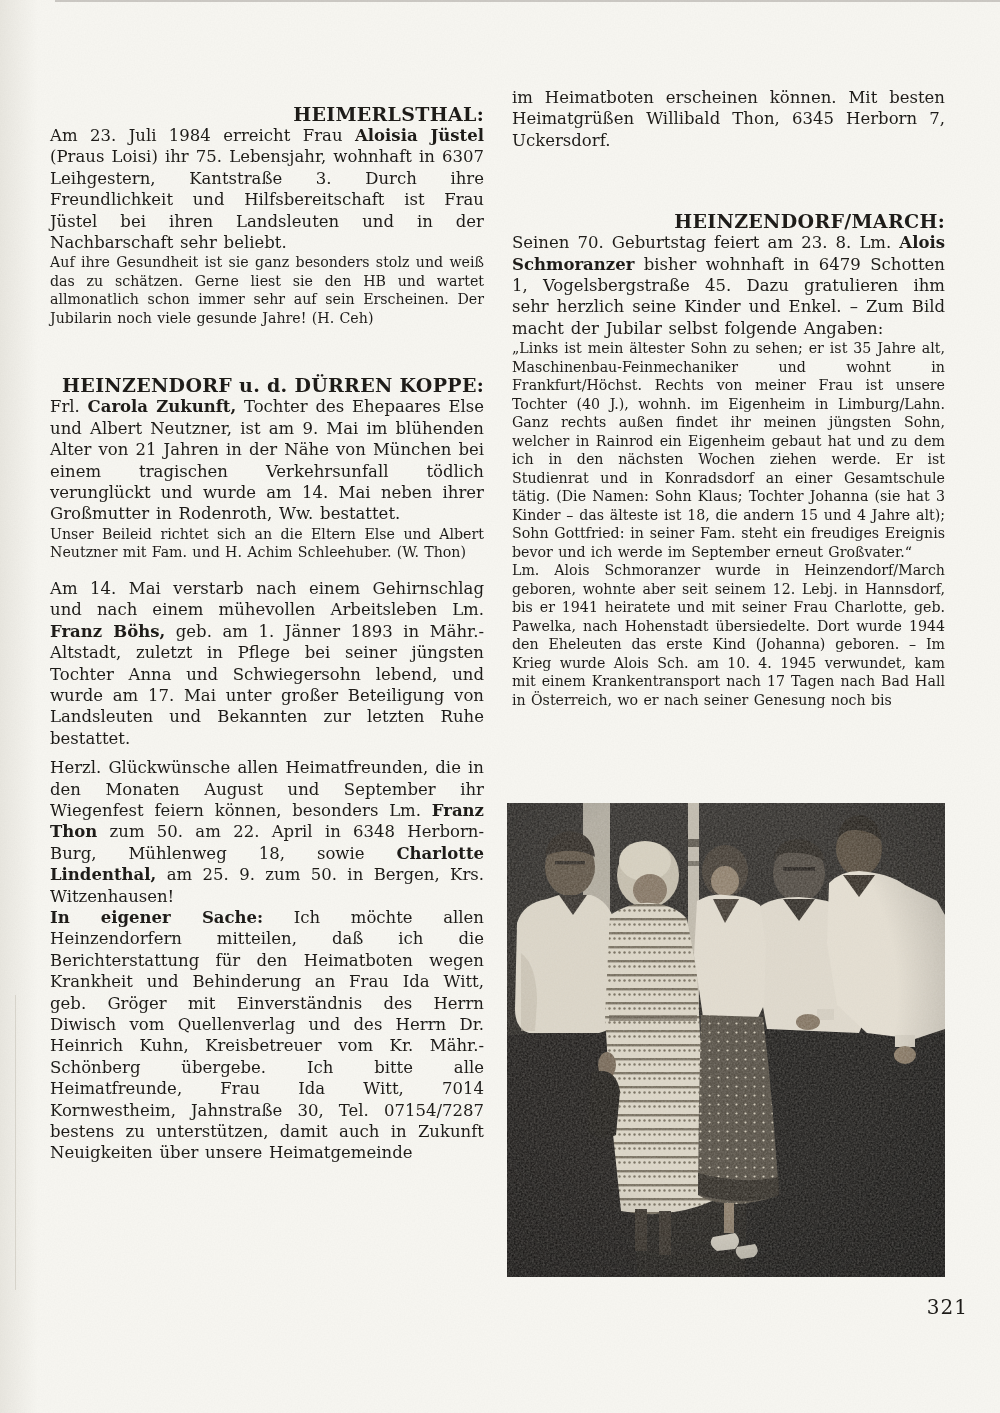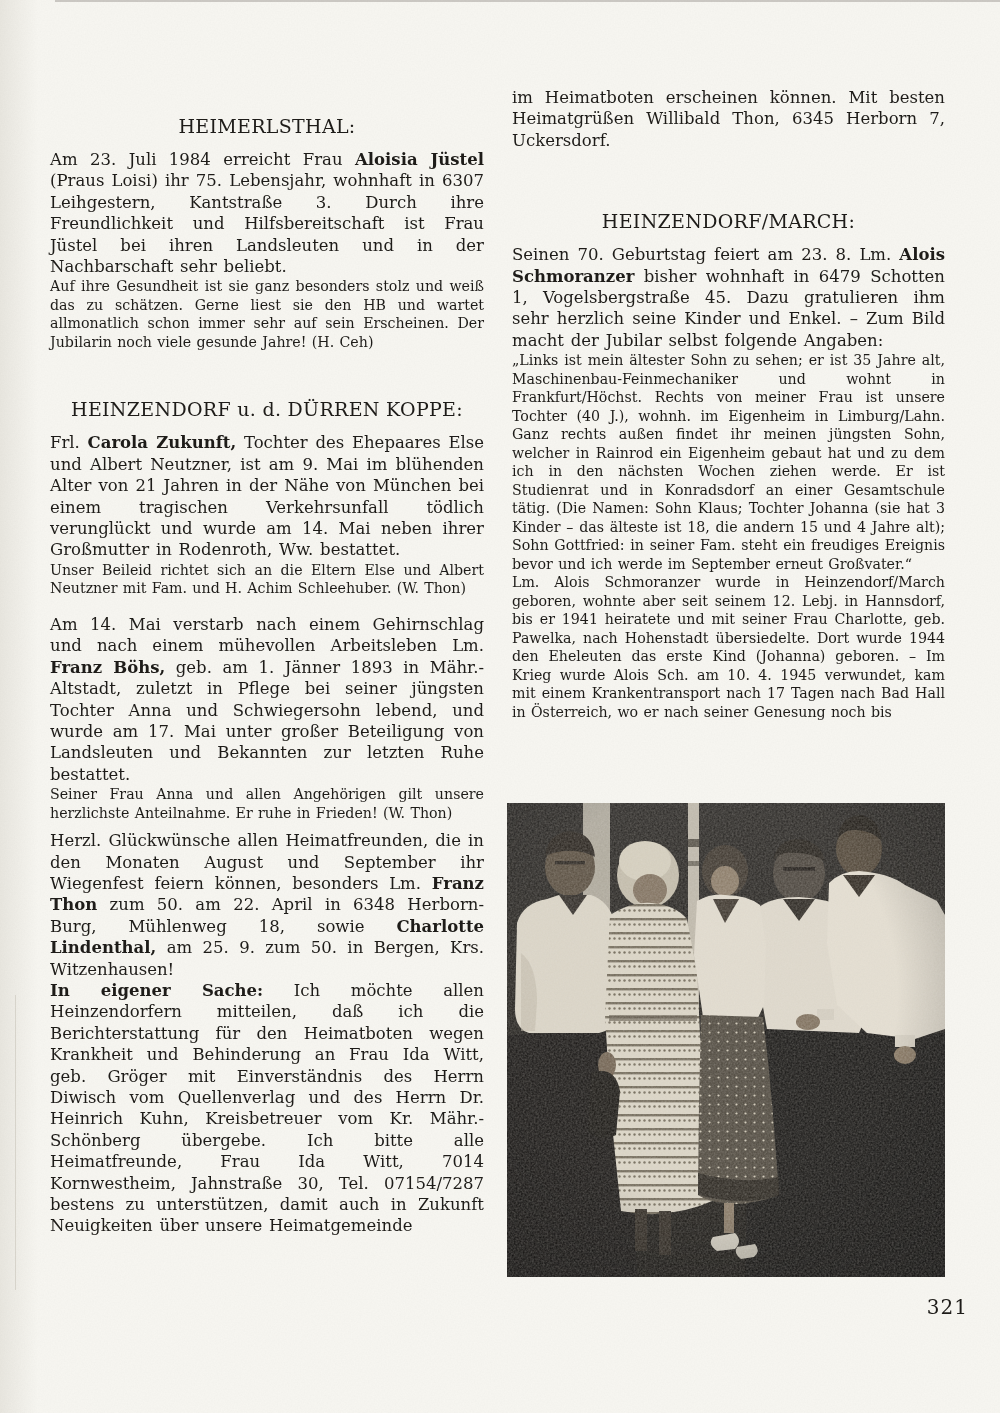--- a/index.html
+++ b/index.html
@@ -19,22 +19,22 @@
     background:rgba(70,65,58,0.25);
   }
   .fold-line{
     position:absolute;left:15px;top:995px;width:1px;height:295px;
     background:#d9d6cd;
   }
   .col{position:absolute;text-align:justify;}
   .col-left{left:50px;top:103px;width:434px;}
   .col-right{left:512px;top:87px;width:433px;}
   h2.art-head{
-    font-size:19px;line-height:22px;margin:12px;font-weight:normal;
-    letter-spacing:0.3px;text-align:center;
+    font-size:19px;line-height:22px;margin:0;font-weight:bold;
+    letter-spacing:0.3px;text-align:right;
   }
   p{margin:0;}
   p.main{font-size:16.5px;line-height:21.4px;word-spacing:1.5px;}
   p.small{font-size:14.2px;line-height:18.5px;word-spacing:0.8px;}
   .block{margin:0;}
   .b2{margin-top:47px;}
   .b3{margin-top:16px;}
   .b4{margin-top:8px;}
   .b5{}
   .rb2{margin-top:59px;}
@@ -68,21 +68,20 @@
   </div>
 
   <div class="block b2">
     <h2 class="art-head">HEINZENDORF u. d. DÜRREN KOPPE:</h2>
     <p class="main"><span>Frl. </span><b>Carola Zukunft,</b><span> Tochter des Ehepaares Else und Albert Neutzner, ist am 9. Mai im blühenden Alter von 21 Jahren in der Nähe von München bei einem tragischen Verkehrsunfall tödlich verunglückt und wurde am 14. Mai neben ihrer Großmutter in Rodenroth, Ww. bestattet.</span></p>
     <p class="small">Unser Beileid richtet sich an die Eltern Else und Albert Neutzner mit Fam. und H. Achim Schleehuber. (W. Thon)</p>
   </div>
 
   <div class="block b3">
     <p class="main"><span>Am 14. Mai verstarb nach einem Gehirnschlag und nach einem mühevollen Arbeitsleben Lm. </span><b>Franz Böhs,</b><span> geb. am 1. Jänner 1893 in Mähr.-Altstadt, zuletzt in Pflege bei seiner jüngsten Tochter Anna und Schwiegersohn lebend, und wurde am 17. Mai unter großer Beteiligung von Landsleuten und Bekannten zur letzten Ruhe bestattet.</span></p>
-    <p class="small">Seiner Frau Anna und allen Angehörigen gilt unsere herzlichste Anteilnahme. Er ruhe in Frieden! (W. Thon)</p>
   </div>
 
   <div class="block b4">
     <p class="main"><span>Herzl. Glückwünsche allen Heimatfreunden, die in den Monaten August und September ihr Wiegenfest feiern können, besonders Lm. </span><b>Franz Thon</b><span> zum 50. am 22. April in 6348 Herborn-Burg, Mühlenweg 18, sowie </span><b>Charlotte Lindenthal,</b><span> am 25. 9. zum 50. in Bergen, Krs. Witzenhausen!</span></p>
   </div>
 
   <div class="block b5">
     <p class="main"><b>In eigener Sache:</b><span> Ich möchte allen Heinzendorfern mitteilen, daß ich die Berichterstattung für den Heimatboten wegen Krankheit und Behinderung an Frau Ida Witt, geb. Gröger mit Einverständnis des Herrn Diwisch vom Quellenverlag und des Herrn Dr. Heinrich Kuhn, Kreisbetreuer vom Kr. Mähr.-Schönberg übergebe. Ich bitte alle Heimatfreunde, Frau Ida Witt, 7014 Kornwestheim, Jahnstraße 30, Tel. 07154/7287 bestens zu unterstützen, damit auch in Zukunft Neuigkeiten über unsere Heimatgemeinde</span></p>
   </div>
 

